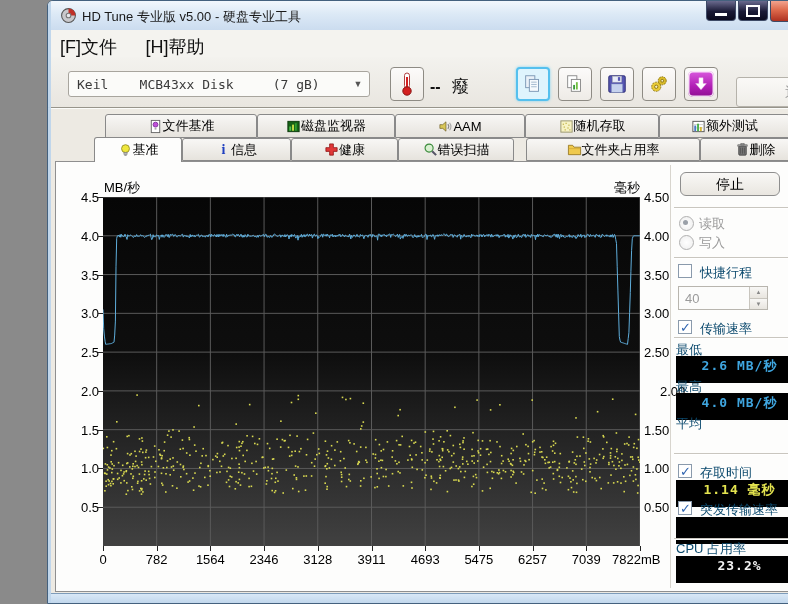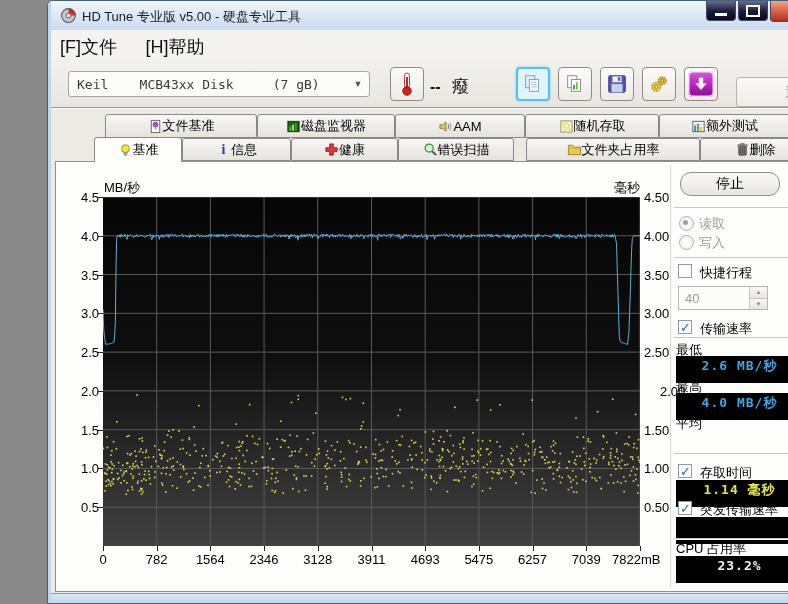--- a/index.html
+++ b/index.html
@@ -49,25 +49,25 @@
   .tab svg{flex:0 0 auto;}
   
   #tab-page{left:7px;top:160px;width:771px;height:431px;background:#FDFDFC;border:1px solid #8F8F8F;
     box-sizing:border-box;z-index:2;}
   #plot{left:55px;top:196px;width:537px;height:349px;z-index:3;
     background:linear-gradient(180deg,#060606,#0E0E0E 45%,#414141 100%);}
   .axis-title{font-size:13px;color:#000;z-index:4;}
   .ytick,.xtick{position:absolute;font-size:13px;color:#000;}
   .tickmark{position:absolute;background:#222;}
   
-  .pushbtn{background:linear-gradient(#F9F8F6,#E9E6E0);border:1px solid #8E8E8E;border-radius:11px;
-    box-sizing:border-box;text-align:center;font-size:14px;color:#000;line-height:22px;z-index:4;font-family:Liberation Mono, monospace;}
+  .pushbtn{background:linear-gradient(#F9F8F6,#E9E6E0);border:1px solid #8E8E8E;border-radius:6px;
+    box-sizing:border-box;text-align:center;font-size:14px;color:#000;line-height:22px;z-index:4;}
   .sep{height:1px;background:#C9C6BF;box-shadow:0 1px 0 #fff;z-index:4;}
   .vsep{width:1px;background:#D8D5CE;z-index:4;}
-  .plabel{font-size:13px;color:#000000;z-index:4;}
+  .plabel{font-size:13px;color:#0c4a6e;z-index:4;}
   .plabel.dis{color:#9a9a9a;}
   .lcd{width:127px;height:27px;background:#000;color:#3FA6E0;z-index:4;
     font-family:"DejaVu Sans Mono","Liberation Mono",monospace;font-weight:bold;font-size:13px;
     text-align:center;line-height:19px;letter-spacing:1px;}
   .lcd.yellow{color:#E3E34F;}
   .lcd.white{color:#F2F2F2;}
   .cb{width:14px;height:14px;background:#fff;border:1px solid #8A9AAC;box-sizing:border-box;z-index:4;}
   .cb.checked:after{content:"✓";color:#2F64B0;font-weight:bold;font-size:13px;position:relative;left:1px;top:-3px;}
   .rad{width:13px;height:13px;border-radius:50%;border:1px solid #B0B0B0;
     background:radial-gradient(#fff,#EDEDED);z-index:4;}

